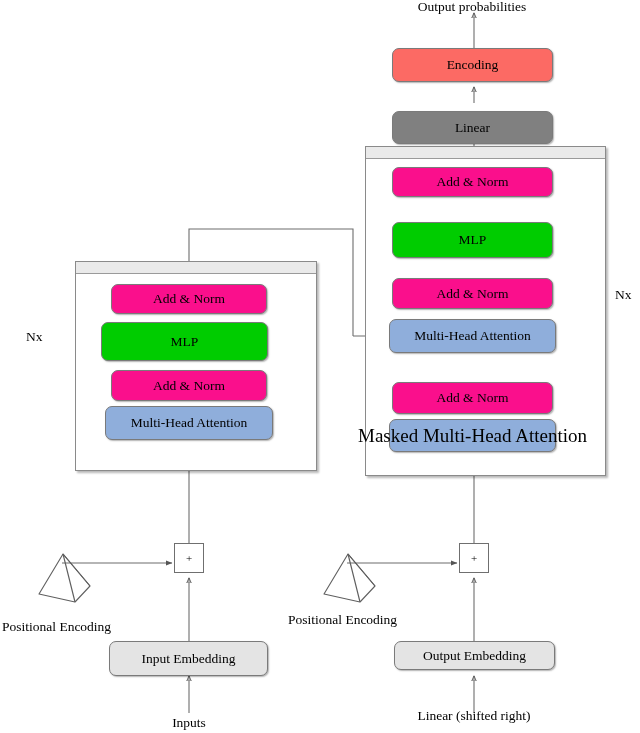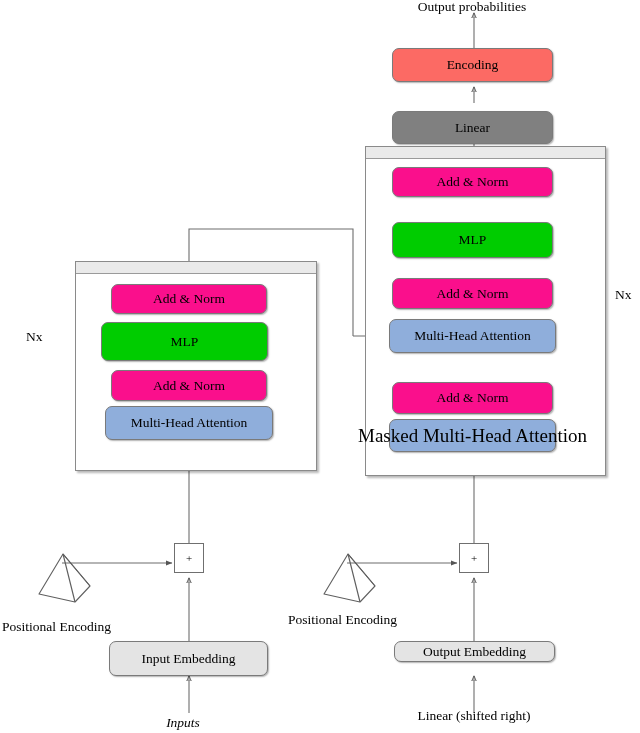--- a/index.html
+++ b/index.html
@@ -140,21 +140,21 @@
     <span>Linear</span>
   </div>
   <div class="node red" style="left:392px;top:48px;width:161px;height:34px;">
     <span>Encoding</span>
   </div>
   <div class="lbl c" style="left:472px;top:0px;">Output probabilities</div>
 
   <div class="node emb" style="left:109px;top:641px;width:159px;height:35px;">
     <span>Input Embedding</span>
   </div>
-  <div class="node emb" style="left:394px;top:641px;width:161px;height:21px;">
+  <div class="node emb" style="left:394px;top:641px;width:161px;height:29px;">
     <span>Output Embedding</span>
   </div>
 
   <div class="plusbox" style="left:174px;top:543px;">
     <span>+</span>
   </div>
   <div class="plusbox" style="left:459px;top:543px;">
     <span>+</span>
   </div>
 
@@ -169,19 +169,19 @@
 
   <svg class="pe" style="left:311px;top:552px;" viewBox="0 0 74 54" xmlns="http://www.w3.org/2000/svg">
     <g stroke="#5f5f5f" stroke-width="1.1" fill="none" stroke-linejoin="round">
       <path d="M37,2 L13,42 L49,50 L64,34 Z"></path>
       <path d="M37,2 L49,50"></path>
       <path d="M37,2 L64,34"></path>
     </g>
   </svg>
   <div class="lbl" style="left:288px;top:613px;">Positional Encoding</div>
 
-  <div class="lbl c" style="left:183px;top:716px;font-style:italic;">Inputs</div>
+  <div class="lbl c" style="left:189px;top:716px;">Inputs</div>
   <div class="lbl c" style="left:474px;top:709px;">Linear (shifted right)</div>
 
   <div class="lbl" style="left:26px;top:330px;">Nx</div>
   <div class="lbl" style="left:615px;top:288px;">Nx</div>
 
 </div>
 
 </body></html>

